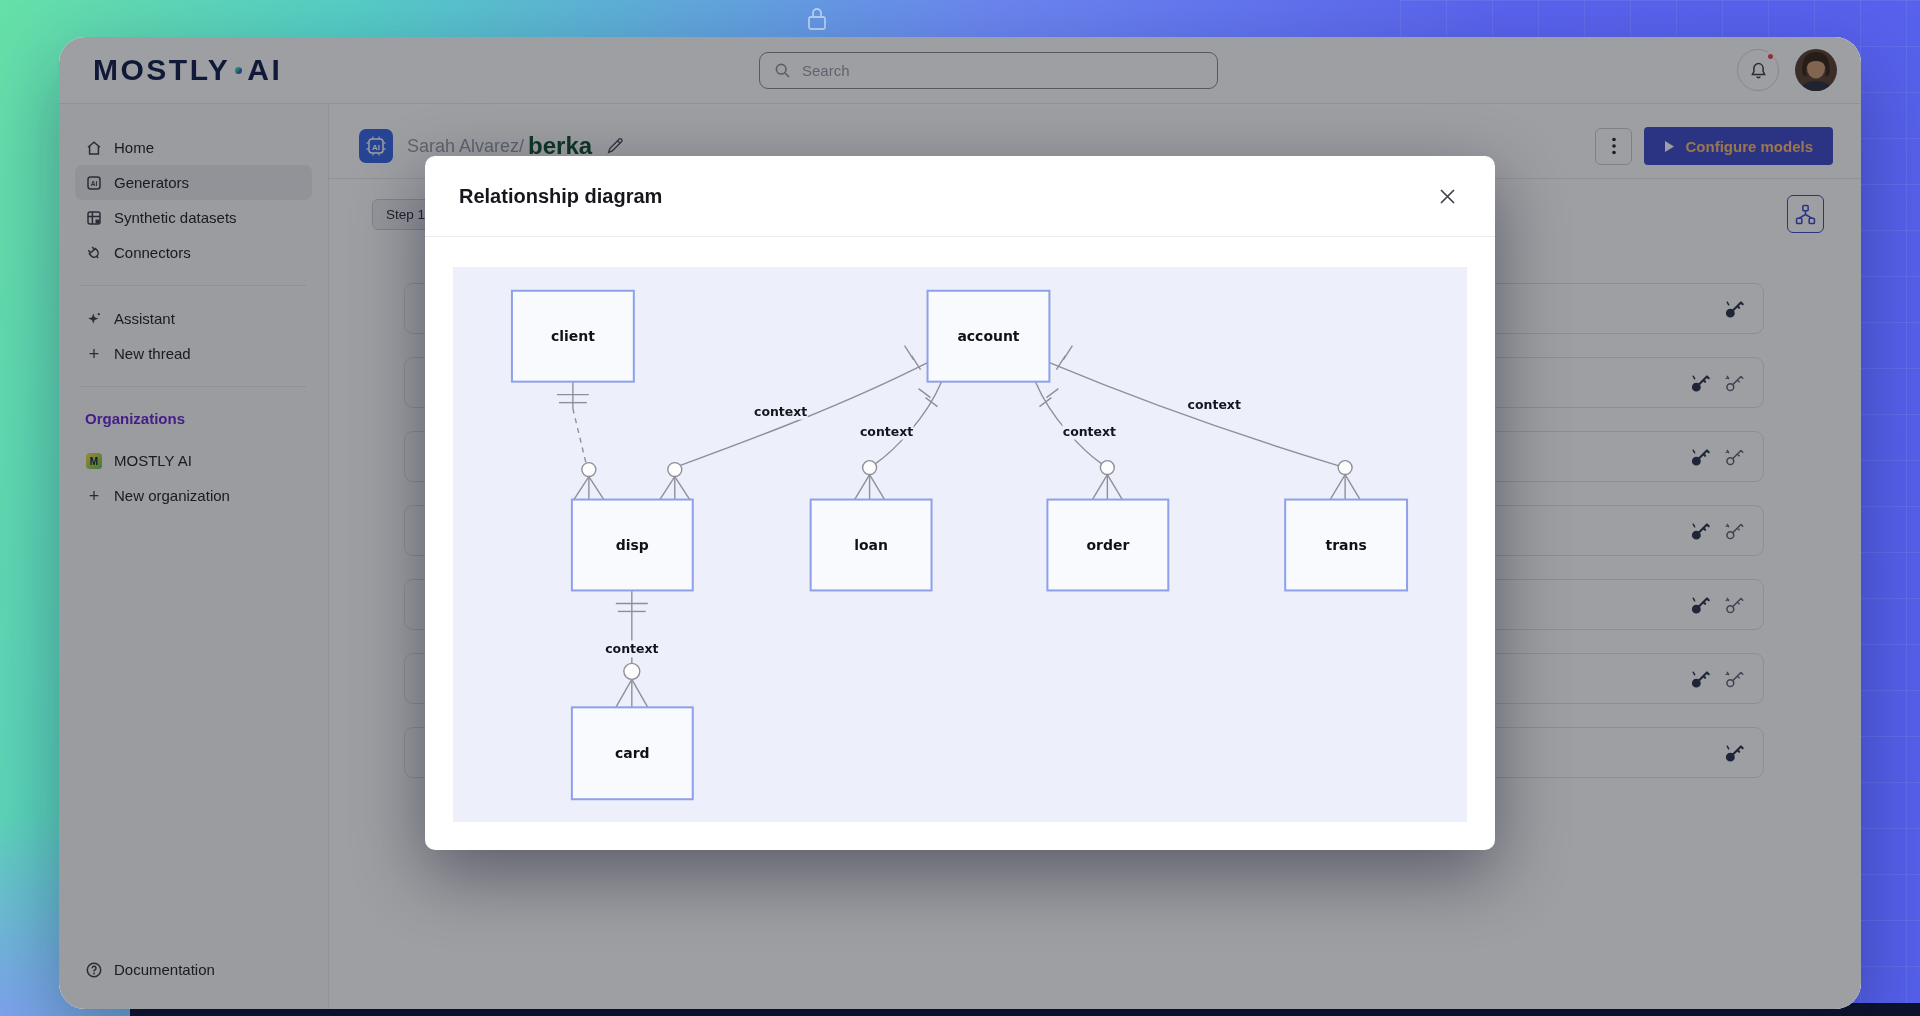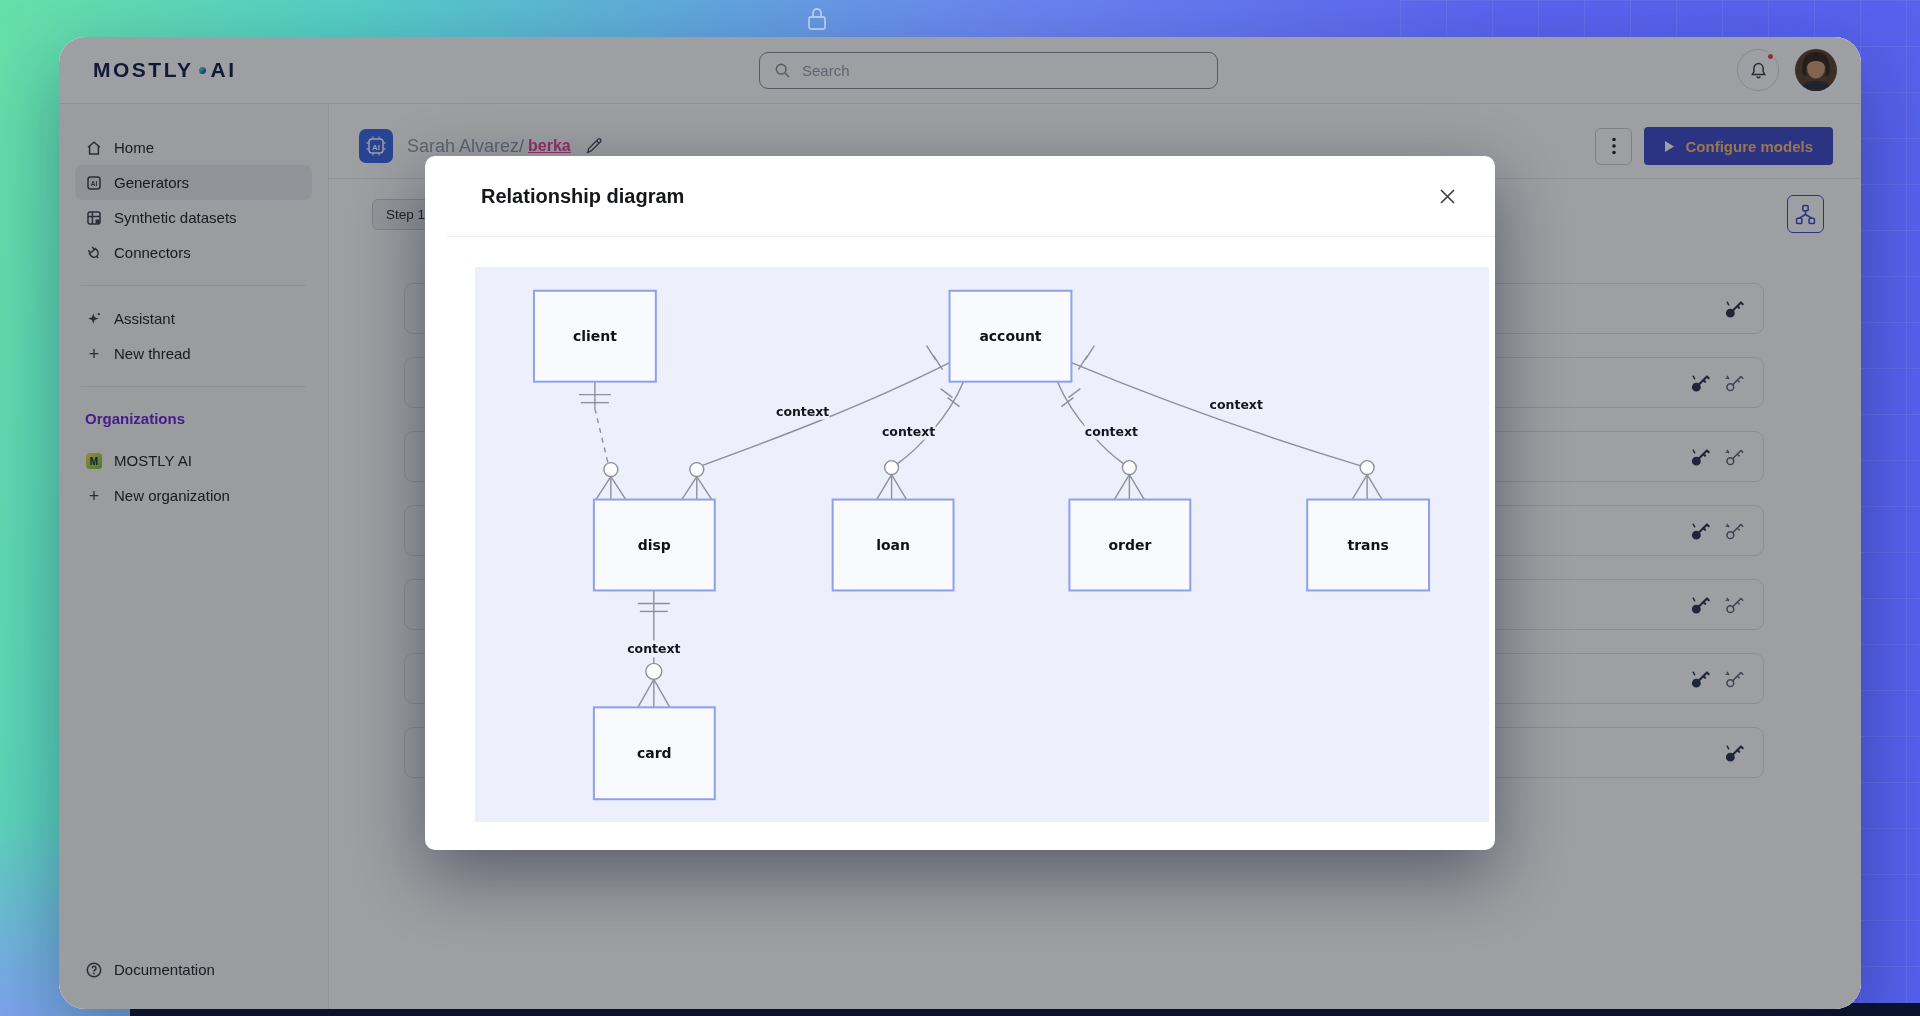--- a/index.html
+++ b/index.html
@@ -20,21 +20,21 @@
   .bg-lock { position:absolute; left:806px; top:6px; opacity:.55; }
 
   
   .window { position:absolute; left:59px; top:37px; width:1802px; height:972px;
     background:#fff; border-radius:26px; overflow:hidden;
     box-shadow:0 30px 80px rgba(8,16,50,.35); }
 
   .topbar { height:67px; background:#fff; border-bottom:1px solid #e9eaee;
     display:flex; align-items:center; position:relative; }
   .logo { margin-left:34px; display:flex; align-items:center; gap:5px;
-    font-weight:800; font-size:21px; letter-spacing:2.5px; color:#13204d; }
+    font-weight:800; font-size:30px; letter-spacing:2.5px; color:#13204d; }
   .logo-dot { width:7px; height:7px; border-radius:50%;
     background:linear-gradient(135deg,#35d0a0 40%,#3a62e0 60%); }
   .search { position:absolute; left:700px; top:15px; width:459px; height:37px;
     border:1.6px solid #858a98; border-radius:9px; display:flex; align-items:center;
     gap:11px; padding:0 14px; background:transparent; }
   .search input { flex:1; border:none; outline:none; background:transparent;
     font-size:15px; color:#565b66; font-family:inherit; }
   .search input::placeholder { color:#979caa; }
   .topbar-right { margin-left:auto; margin-right:24px; display:flex; align-items:center; gap:16px; }
   .bell-btn { width:42px; height:42px; border-radius:50%; border:1px solid #d7d9df;
@@ -55,21 +55,21 @@
   .plus-glyph { font-size:18px; line-height:1; color:#3c414c; width:18px; text-align:center; }
   .side-divider { height:1px; background:#e7e8ec; margin:15px 6px; }
   .side-section-label { font-weight:700; font-size:15px; color:#6d28d9; padding:8px 10px 16px; }
   .doc-item { margin-top:auto; }
 
   
   .main { flex:1; position:relative; background:#fff; }
   .page-header { position:absolute; left:30px; right:28px; top:14px; height:56px;
     display:flex; align-items:center; gap:14px; }
   .crumb-owner { font-size:18px; color:#989da6; }
-  .crumb-name { font-size:16px; font-weight:700; color:#ec4899; margin-left:-10px;text-decoration:underline; }
+  .crumb-name { font-size:24px; font-weight:700; color:#14532d; margin-left:-10px; }
   .header-actions { margin-left:auto; display:flex; align-items:center; gap:12px; }
   .kebab-btn { width:37px; height:37px; border:1px solid #c9ccd6; border-radius:6px;
     background:#fff; display:flex; align-items:center; justify-content:center; cursor:pointer; }
   .configure-btn { height:38px; padding:0 20px; border:none; border-radius:4px;
     background:#3f4ecc; color:#fdba74; font-size:15px; font-weight:600; font-family:inherit;
     display:flex; align-items:center; gap:10px; cursor:pointer; }
   .main-divider { position:absolute; top:74px; left:0; right:0; height:1px; background:#e9eaee; }
   .step-chip { position:absolute; left:43px; top:95px; height:31px; padding:0 13px;
     background:#f1f1f4; border:1px solid #cfd1d8; border-radius:6px;
     display:flex; align-items:center; font-size:13.5px; color:#2a2d33; }
@@ -80,21 +80,21 @@
   .table-row { height:51px; margin-bottom:23px; border:1px solid #e2e3e9; border-radius:9px;
     background:#fff; display:flex; align-items:center; justify-content:flex-end;
     padding-right:18px; gap:12px; }
 
   
   .dim { position:absolute; inset:0; background:rgba(13,15,22,.40); z-index:50; }
 
   
   .modal { position:absolute; left:425px; top:156px; width:1070px; height:694px;
     background:#fff; border-radius:10px; z-index:100;
-    box-shadow:0 24px 70px rgba(8,12,40,.45);padding-left:22px; }
+    box-shadow:0 24px 70px rgba(8,12,40,.45); }
   .modal-header { height:81px; display:flex; align-items:center; padding:0 34px;
     border-bottom:1px solid #ececf0; }
   .modal-title { font-size:20px; font-weight:700; color:#15171c; }
   .modal-close { margin-left:auto; width:28px; height:28px; display:flex; align-items:center;
     justify-content:center; cursor:pointer; }
   .modal-body { padding:30px 28px 28px; }
   .diagram-area { width:1014px; height:555px; background:#edf0fb; }
 </style>
 </head>
 <body>

